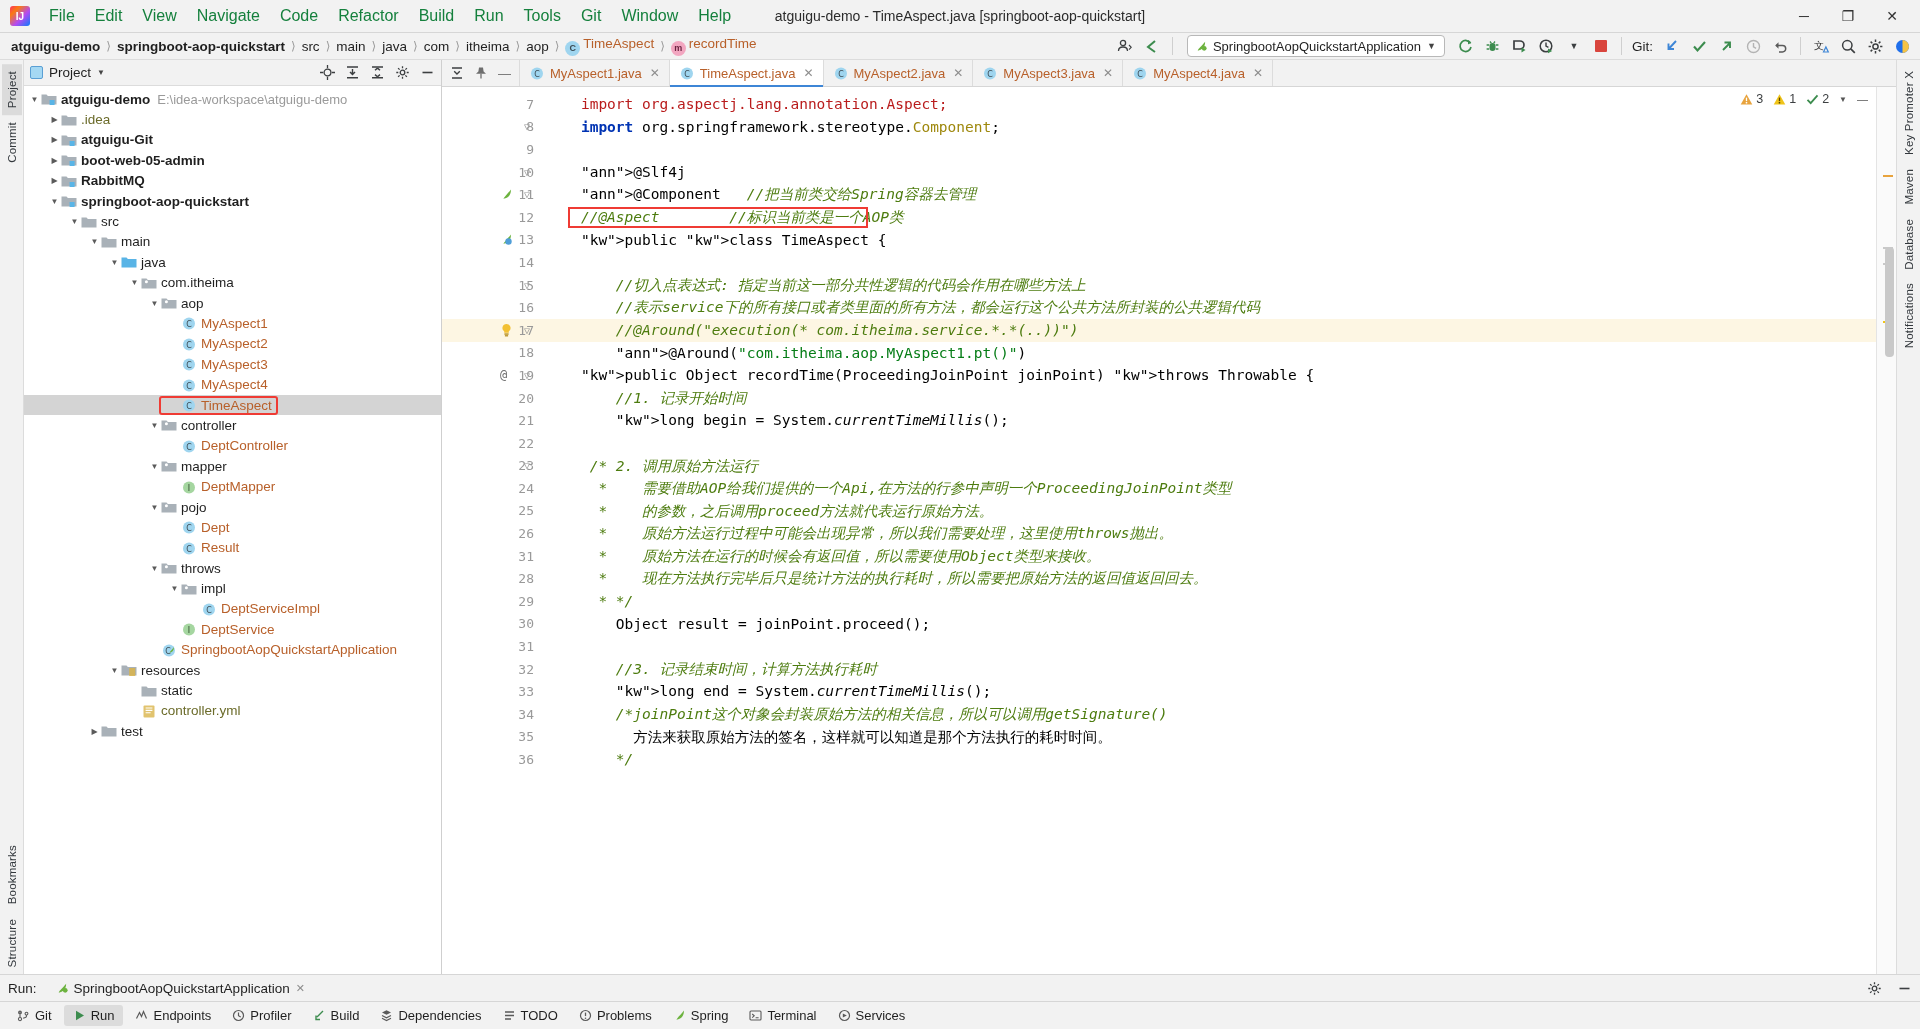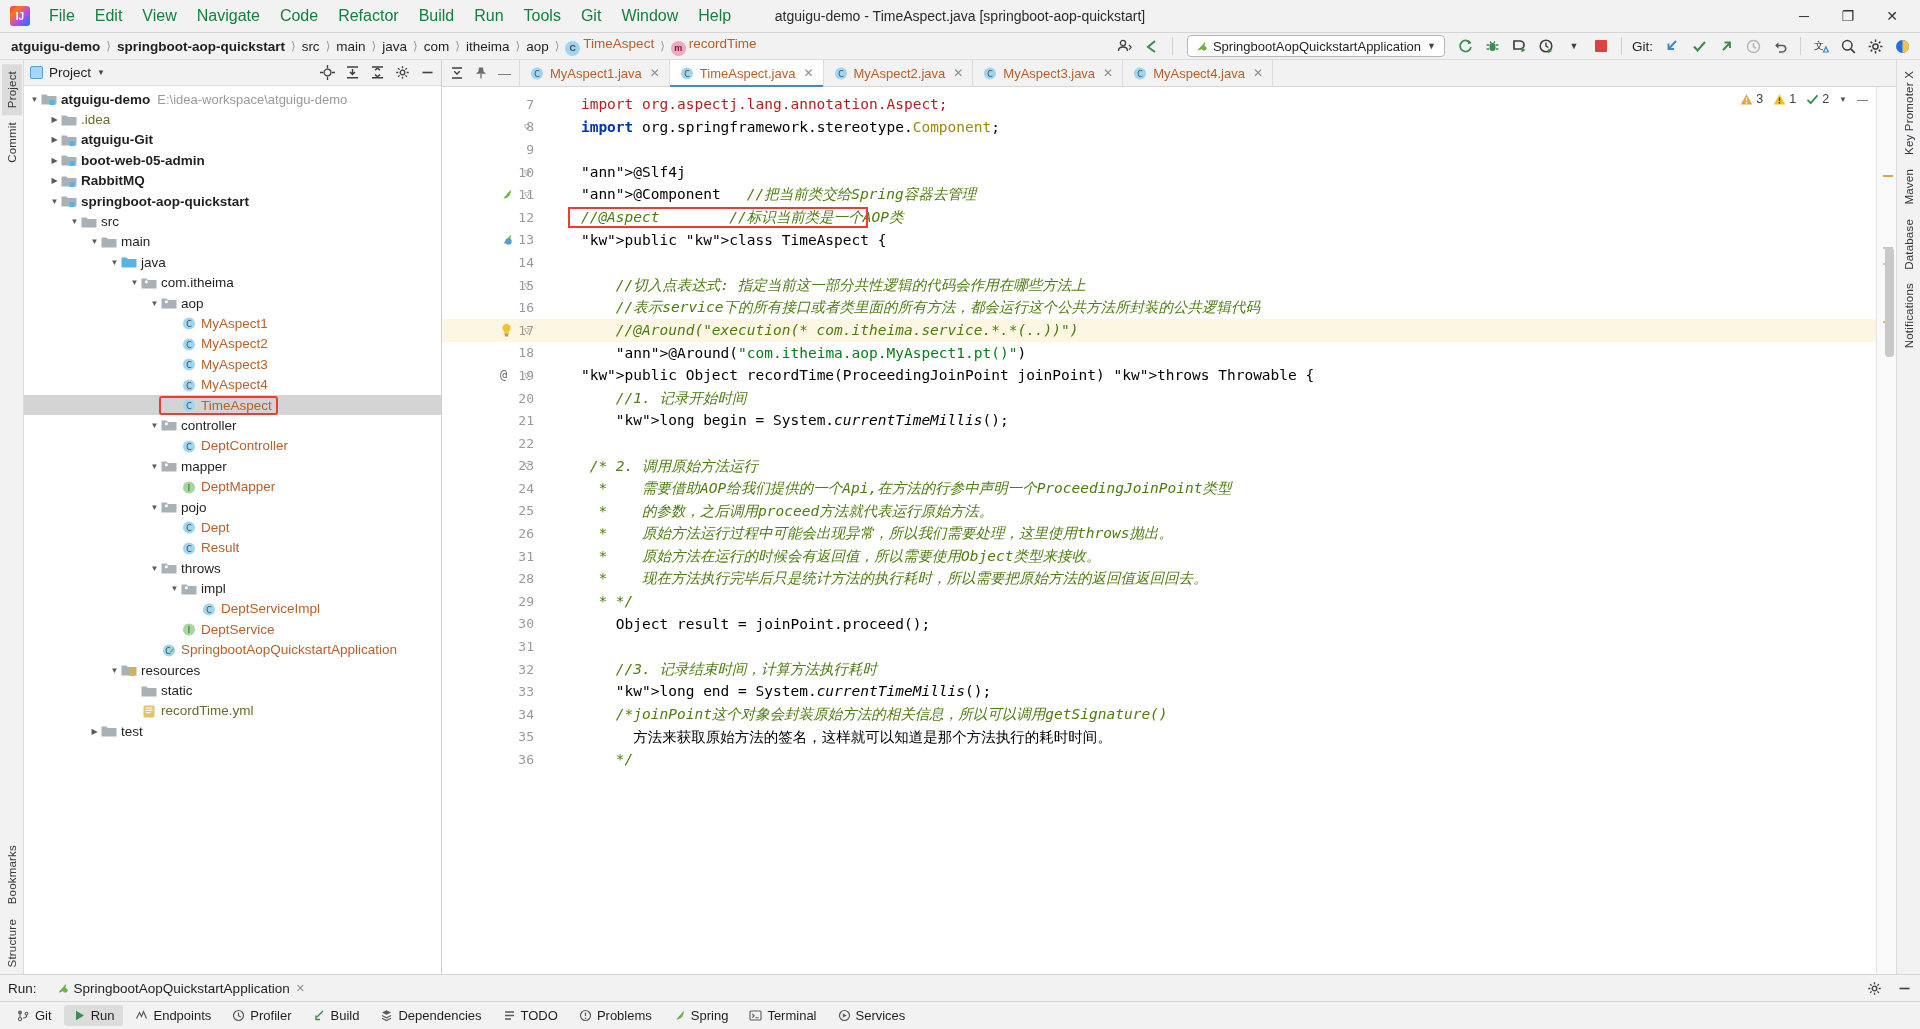--- a/index.html
+++ b/index.html
@@ -707,21 +707,21 @@
             <span class="nm">static</span>
           </div>
           <div class="row" style="padding-left: 104px;">
             <span class="arrow none"></span>
             <span class="fld">
               <svg width="16" height="15" viewBox="0 0 16 15">
                 <rect x="2.5" y="1.5" width="11" height="12" rx="1" fill="#d9b44a" opacity=".8"></rect>
                 <path d="M4.6 4h6.8M4.6 6.4h6.8M4.6 8.8h5" stroke="#fff" stroke-width="1.1"></path>
               </svg>
             </span>
-            <span class="nm olive">recordTime.yml</span>
+            <span class="nm olive">controller.yml</span>
           </div>
           <div class="row" style="padding-left: 64px;">
             <span class="arrow">▶</span>
             <span class="fld">
               <svg width="16" height="14" viewBox="0 0 16 14">
                 <path d="M0.5 2.5h5l1.4 1.6h8.6v8.4H.5z" fill="#a9b1b8"></path>
               </svg>
             </span>
             <span class="nm">test</span>
           </div>

